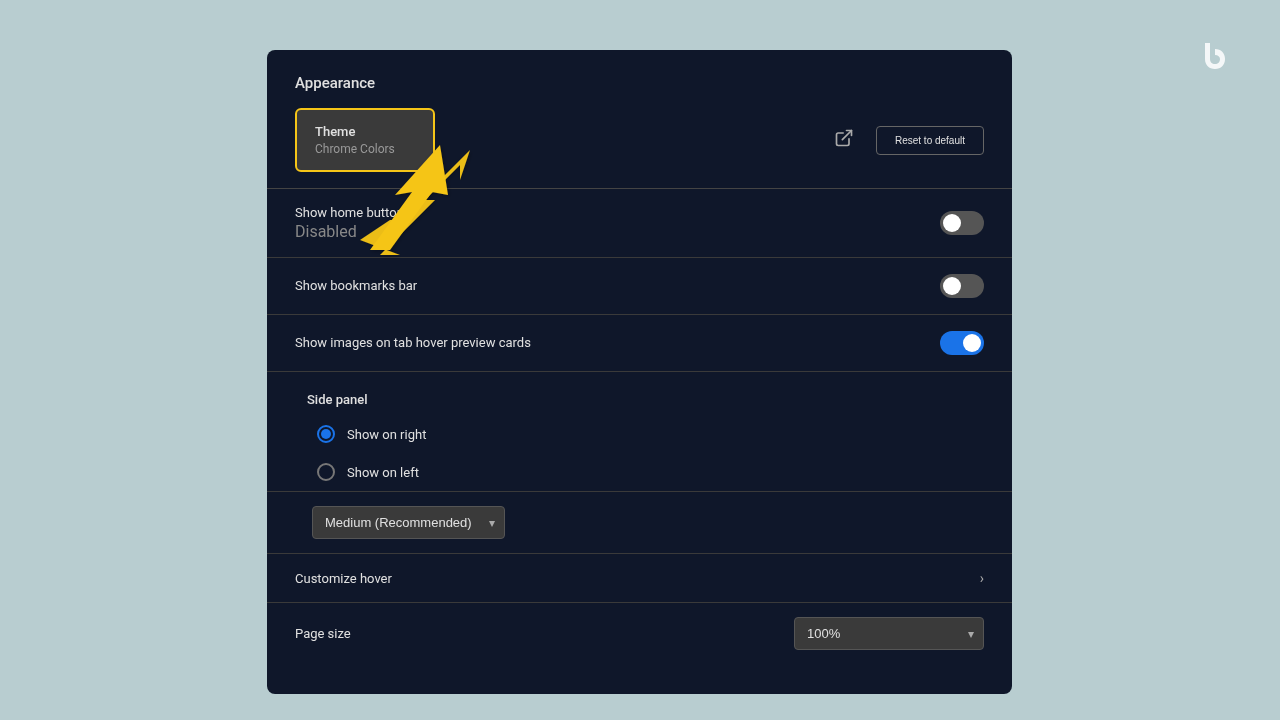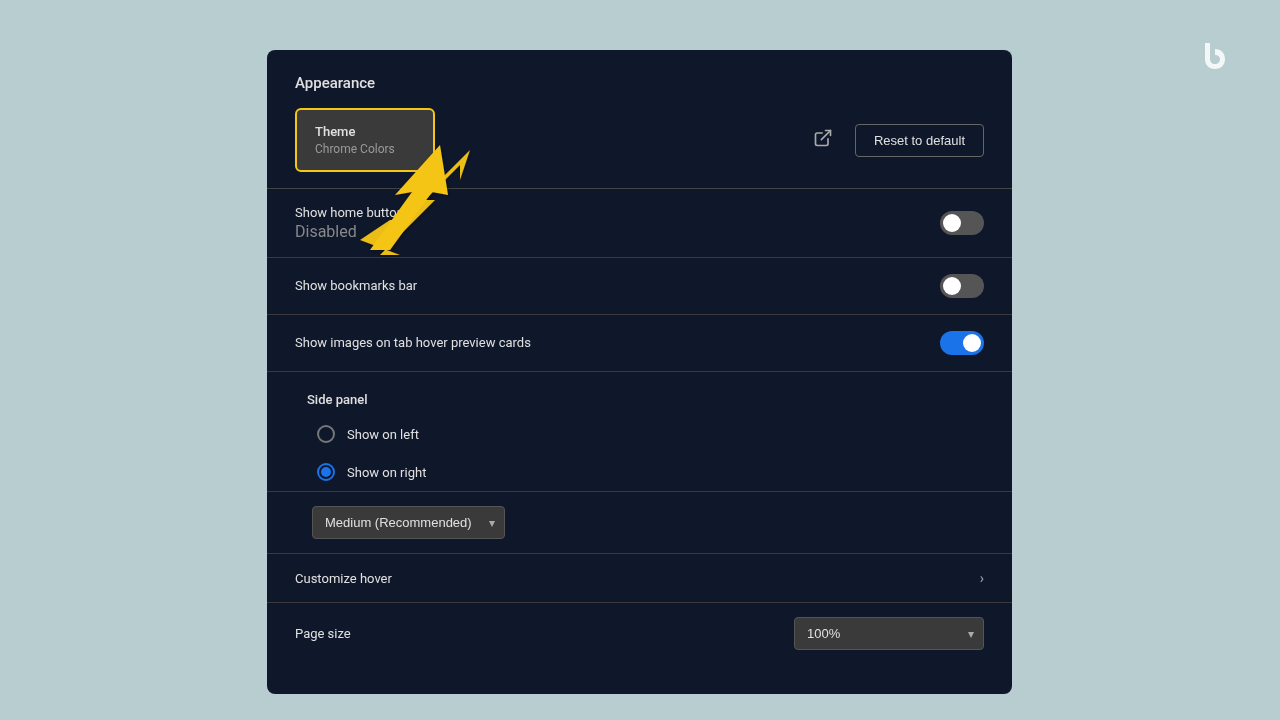--- a/index.html
+++ b/index.html
@@ -97,21 +97,21 @@
       padding: 6px;
       border-radius: 4px;
     }
 
     .reset-button {
       background-color: transparent;
       border: 1px solid #666;
       color: #e0e0e0;
       padding: 8px 18px;
       border-radius: 4px;
-      font-size: 13px;
+      font-size: 10px;
       cursor: pointer;
       white-space: nowrap;
     }
 
     
     .divider {
       height: 1px;
       background: #444;
       margin: 0 0;
     }
@@ -358,27 +358,27 @@
       </div>
       <div class="toggle on">
         <div class="toggle-track on"></div>
         <div class="toggle-thumb" style="left:23px;"></div>
       </div>
     </div>
 
     <div class="sub-section-heading">Side panel</div>
 
     <div class="radio-row">
+      <div class="radio-circle checked"></div>
+      <span class="radio-label">Show on right</span>
+    </div>
+
+    <div class="radio-row">
       <div class="radio-circle unchecked"></div>
       <span class="radio-label">Show on left</span>
-    </div>
-
-    <div class="radio-row">
-      <div class="radio-circle checked"></div>
-      <span class="radio-label">Show on right</span>
     </div>
 
     <div class="select-row">
       <div class="select-wrapper">
         <select class="select-dropdown">
           <option>Very small</option>
           <option>Small</option>
           <option selected="">Medium (Recommended)</option>
           <option>Large</option>
           <option>Very large</option>

